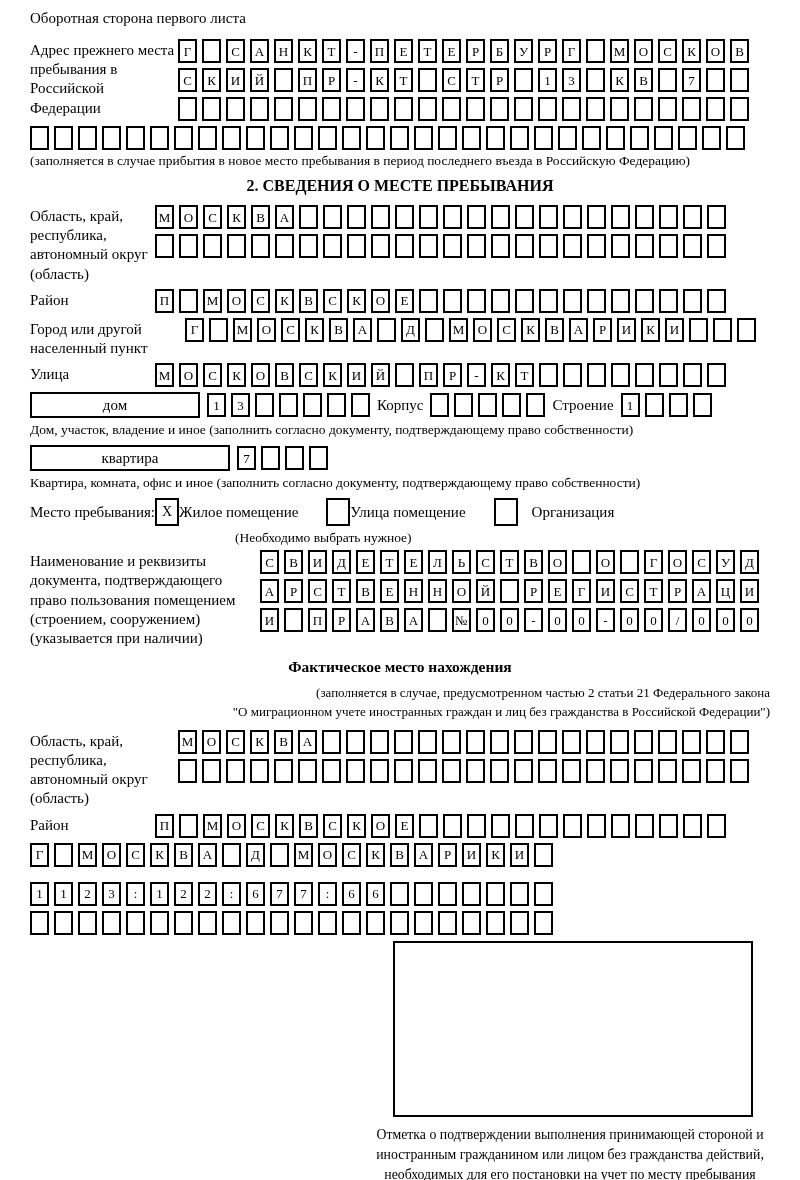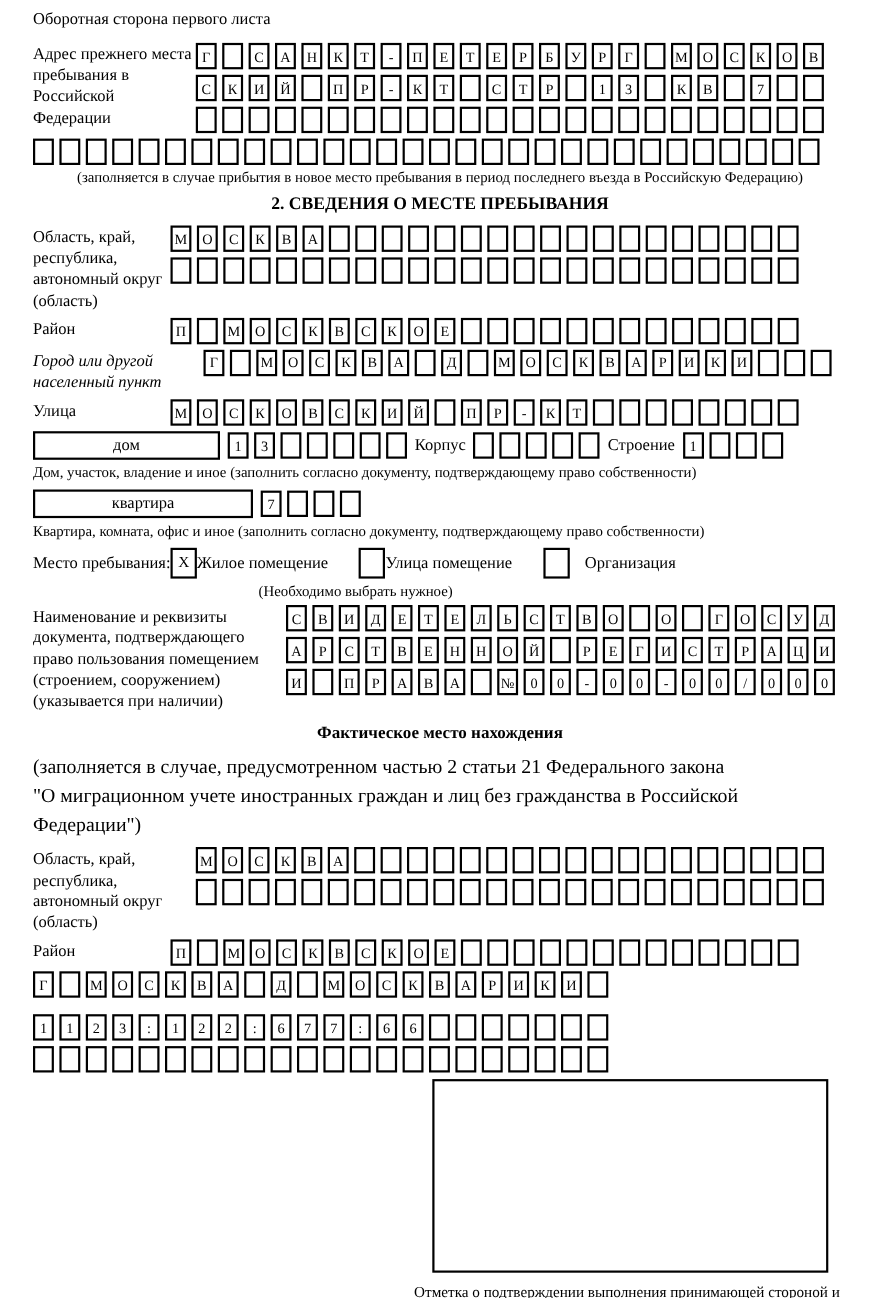--- a/index.html
+++ b/index.html
@@ -6,48 +6,48 @@
   html,body { background:#ffffff; }
   body {
     width:800px; min-height:1180px;
     font-family:"Liberation Serif","DejaVu Serif",serif;
     color:#000; position:relative;
     padding:10px 30px 20px 30px; width:740px;
   }
   .corner-note { text-align:left; font-size:15px; margin-bottom:12px; }
   .frow { display:flex; align-items:flex-start; margin-bottom:5px; }
   .label { font-size:15px; line-height:1.28; flex:none; padding-top:2px; }
-  .w148 { width:148px; } .w125 { width:125px; } .w155 { width:155px;font-style:italic; }
+  .w148 { width:148px; } .w125 { width:125px; } .w155 { width:155px; }
   .w230 { width:230px; } .w195 { width:195px; }
   .rows-col { display:flex; flex-direction:column; gap:5px; }
   .cells { display:flex; gap:5px; flex:none; }
   .cell {
     width:15px; height:20px; border:2px solid #000; flex:none;
     display:inline-flex; align-items:center; justify-content:center;
     font-size:13px; line-height:1;
   }
   .full-row { margin:0 0 3px 0; }
   .note { font-size:13.5px; }
-  .note.center { text-align:center; }
+  .note.center { }
   .sec-title { text-align:center; font-weight:bold; font-size:16px; margin:8px 0 10px 0; }
   .sub-title { text-align:center; font-weight:bold; font-size:15.5px; margin:10px 0 8px 0; }
   .boxed-label {
     border:2px solid #000; height:22px; display:flex; align-items:center;
     justify-content:center; font-size:15px; flex:none;
   }
   .house-row, .apt-row { display:flex; align-items:center; margin-bottom:4px; gap:7px; }
   .inline-label { font-size:15px; flex:none; }
   .cap { font-size:13.5px; margin-bottom:7px; }
   .stay-row { display:flex; align-items:center; gap:0; font-size:15px; margin:6px 0 4px 0; }
   .checkbox {
     width:20px; height:24px; border:2px solid #000; flex:none;
     display:inline-flex; align-items:center; justify-content:center; font-size:14px;
   }
   .choose-note { font-size:13.5px; margin:0 0 4px 205px; }
-  .law-note { text-align:left; font-size:18px; line-height:1.45; margin-bottom:8px; }
+  .law-note { text-align:right; font-size:13px; line-height:1.45; margin-bottom:8px; }
   .stamp-box { width:356px; height:172px; border:2px solid #000; margin:6px 0 8px 363px; }
   .stamp-note { width:460px; margin-left:310px; text-align:center; font-size:13.8px; line-height:1.45; }
 </style>
 </head>
 <body>
 
 <div class="corner-note">Оборотная сторона первого листа</div>
 
 <div class="frow">
   <div class="label w148">Адрес прежнего места пребывания в Российской Федерации</div>

